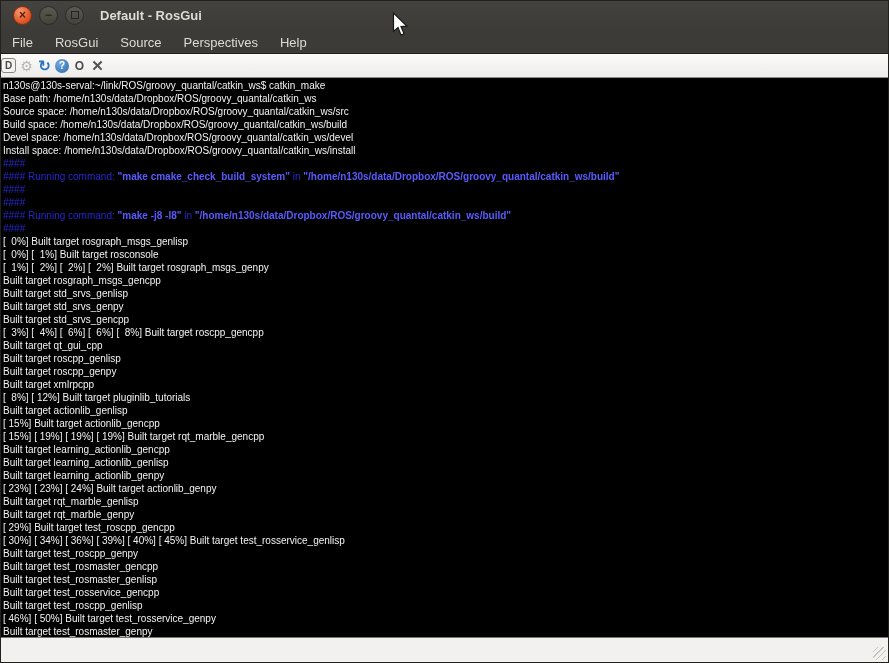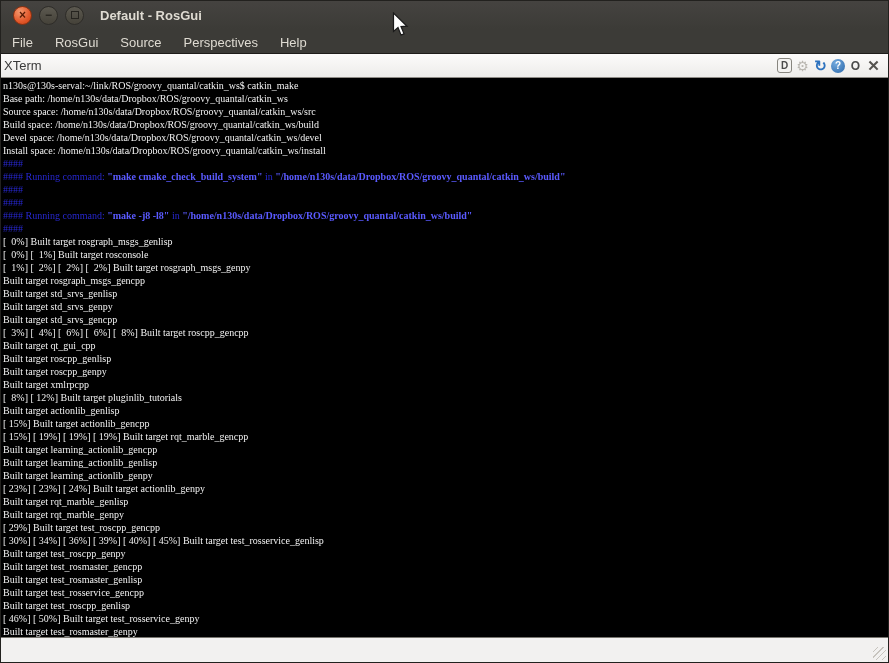--- a/index.html
+++ b/index.html
@@ -21,21 +21,21 @@
   .pbtns{display:flex;align-items:center;gap:3px;margin-right:7px;}
   .pbtn{width:15px;height:15px;display:flex;align-items:center;justify-content:center;line-height:1;}
   .pbtn-boxed{width:13px;height:13px;border:1px solid #88867f;border-radius:3px;background:#f4f3f1;color:#4b4b4b;font-weight:bold;font-size:10px;}
   .pbtn-gear{color:#b9b6b0;font-size:14px;}
   .pbtn-reload{color:#2e73bf;font-weight:bold;font-size:15px;}
   .pbtn-help{width:14px;height:14px;border-radius:50%;background:radial-gradient(circle at 35% 30%,#74abdf,#2a66a8);color:#fff;font-weight:bold;font-size:10px;}
   .pbtn-plain{color:#4a4a4a;font-weight:bold;font-size:12px;}
   .pbtn-close{color:#55534f;font-weight:bold;font-size:15px;}
   
   .terminal{height:559px;box-sizing:border-box;background:#000;padding:1px 0 0 2px;overflow:hidden;
-    font-family:Liberation Serif, serif;font-size:10px;line-height:13px;white-space:pre;color:#f2f2f2;}
+    font-family:Liberation Sans, sans-serif;font-size:10px;line-height:13px;white-space:pre;color:#f2f2f2;}
   .tl{height:13px;}
   .tl.blue{color:#2727d0;}
   .tl .b{font-weight:bold;color:#5a5aff;}
   
   .bottom{height:25px;box-sizing:border-box;background:#f2f1f0;border-top:1px solid #77756f;position:relative;}
   .grip{position:absolute;right:2px;bottom:2px;width:13px;height:13px;
     background:repeating-linear-gradient(135deg,rgba(0,0,0,0) 0 3px,#c7c4be 3px 4px);}
   
   .cursor{position:absolute;left:392px;top:12px;pointer-events:none;z-index:10;}
 </style>
@@ -59,21 +59,20 @@
 
   <div class="menubar" id="menubar">
       <span class="menu-item">File</span>
       <span class="menu-item">RosGui</span>
       <span class="menu-item">Source</span>
       <span class="menu-item">Perspectives</span>
       <span class="menu-item">Help</span>
     </div>
 
   <div class="pluginbar">
-    <span class="ptitle">XTerm</span>
     <div class="pbtns" id="pbtns">
         <span class="pbtn pbtn-boxed">D</span>
         <span class="pbtn pbtn-gear">⚙</span>
         <span class="pbtn pbtn-reload">↻</span>
         <span class="pbtn pbtn-help">?</span>
         <span class="pbtn pbtn-plain">O</span>
         <span class="pbtn pbtn-close">✕</span>
       </div>
   </div>
 

